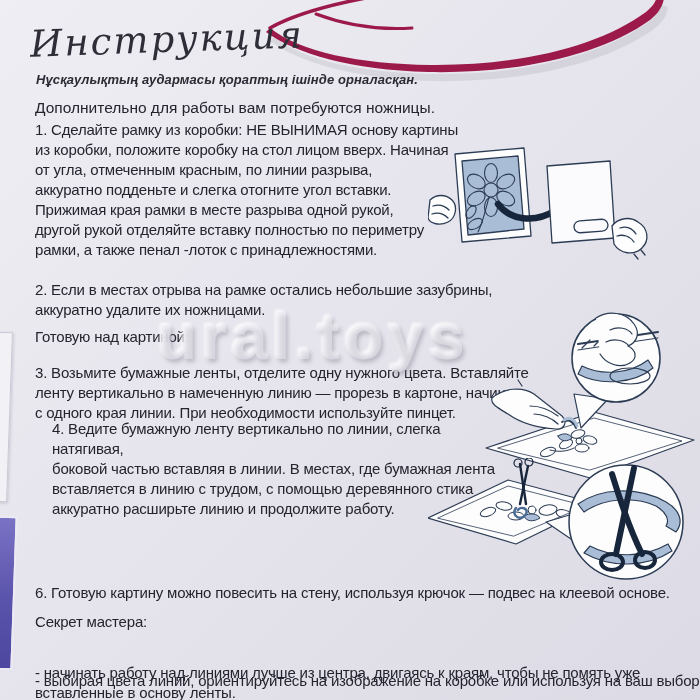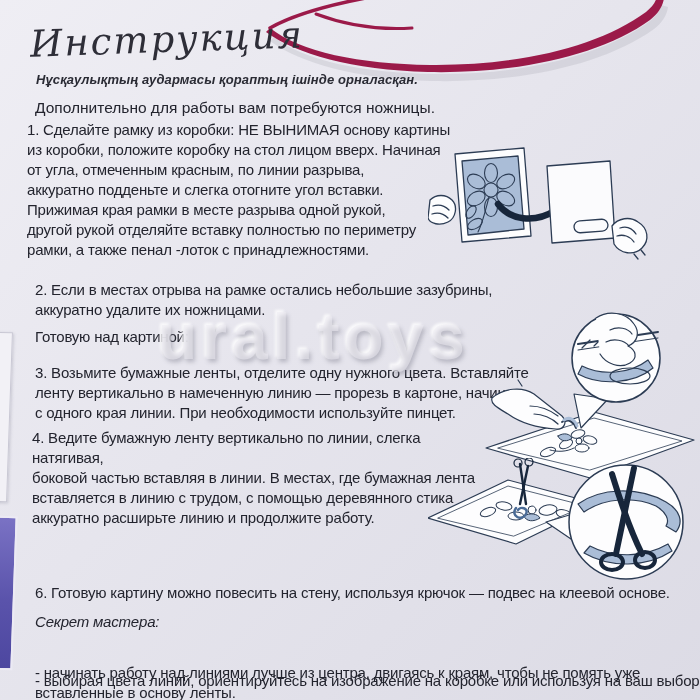--- a/index.html
+++ b/index.html
@@ -54,21 +54,21 @@
       <path d="M 270,28 C 300,52 360,64 430,65 C 520,66 600,46 646,12 C 652,7 656,2 657,-4 L 664,-2 C 663,6 658,14 650,20 C 600,56 515,74 428,72 C 352,70 296,54 266,32 Z" fill="#9b1a49"></path>
       <path d="M 388,-6 C 340,2 298,12 270,28" stroke="#9b1a49" stroke-width="3.5" fill="none" stroke-linecap="round"></path>
       <path d="M 316,14 C 348,26 382,30 412,28" stroke="#9b1a49" stroke-width="3" fill="none" stroke-linecap="round"></path>
     </g>
   </svg>
 
   <div class="title-script">Инструкция</div>
   <div class="subtitle-kk">Нұсқаулықтың аудармасы қораптың ішінде орналасқан.</div>
   <div class="note-line">Дополнительно для работы вам потребуются ножницы.</div>
 
-  <div class="para" style="left:27px; top:120px; width:430px;">1. Сделайте рамку из коробки: НЕ ВЫНИМАЯ  основу картины
+  <div class="para" style="left:35px; top:120px; width:430px;">1. Сделайте рамку из коробки: НЕ ВЫНИМАЯ  основу картины
 из коробки, положите коробку на стол лицом вверх. Начиная
 от угла, отмеченным красным, по линии разрыва,
 аккуратно подденьте и слегка отогните угол вставки.
 Прижимая края рамки в месте разрыва одной рукой,
 другой рукой отделяйте вставку полностью по периметру
 рамки, а также пенал -лоток с принадлежностями.</div>
 
   <svg class="illus" style="left:428px; top:140px;" width="265" height="122" viewBox="0 0 265 122">
     <g stroke="#2c3c54" stroke-width="1.3" fill="none" stroke-linejoin="round" stroke-linecap="round">
       <g>
@@ -155,21 +155,21 @@
           <path d="M118,10 C130,2 148,4 156,16 C162,24 160,34 150,38 C158,42 160,50 152,55 C142,61 128,56 122,46" fill="#fdfdfe"></path>
           <path d="M132,22 C140,18 150,20 154,26"></path>
           <path d="M128,34 C136,30 146,32 151,38"></path>
         </g>
         <path d="M104,58 C124,68 152,66 170,52 L175,60 C156,76 122,78 100,66 Z" fill="#aabdd7"></path>
         <ellipse cx="152" cy="68" rx="20" ry="8"></ellipse>
       </g>
     </g>
   </svg>
 
-  <div class="para" style="left:32px; top:419px; width:460px;margin-top:9px;">4. Ведите бумажную ленту вертикально по линии, слегка натягивая,
+  <div class="para" style="left:52px; top:419px; width:460px;">4. Ведите бумажную ленту вертикально по линии, слегка натягивая,
 боковой частью вставляя в линии. В местах, где бумажная лента
 вставляется в линию с трудом, с помощью деревянного стика
 аккуратно расширьте линию и продолжите работу.</div>
 
   <svg class="illus" style="left:428px; top:458px;" width="272" height="132" viewBox="0 0 272 132">
     <g stroke="#2c3c54" stroke-width="1.2" fill="none" stroke-linejoin="round" stroke-linecap="round">
       <g>
         <path d="M0,60 L80,22 L170,46 L88,86 Z" fill="#fdfdfe"></path>
         <path d="M10,60 L80,28 L158,48 L86,78 Z" stroke-width="0.8"></path>
       </g>
@@ -203,21 +203,21 @@
           <ellipse cx="184" cy="104" rx="11" ry="8" stroke="#17263b" stroke-width="4"></ellipse>
           <ellipse cx="217" cy="102" rx="10" ry="8" stroke="#17263b" stroke-width="4"></ellipse>
           <circle cx="197" cy="55" r="3" fill="#17263b" stroke="none"></circle>
         </g>
       </g>
     </g>
   </svg>
 
   <div class="para" style="left:35px; top:583px; width:680px;">6. Готовую картину можно повесить на стену, используя крючок — подвес на клеевой основе.</div>
 
-  <div class="para" style="left:35px; top:612px;font-style:italic;">Секрет мастера:</div>
+  <div class="para" style="left:35px; top:612px;">Секрет мастера:</div>
   <div class="para" style="left:35px; top:663px; width:640px;">- начинать работу над линиями лучше из центра, двигаясь к краям, чтобы не помять уже
 вставленные в основу ленты.</div>
   <div class="para" style="left:35px; top:671px; width:670px;">- выбирая цвета линий, ориентируйтесь на изображение на коробке или используя на ваш выбор.</div>
 
   <div class="watermark">ural.toys</div>
 
   <div class="edge-card"></div>
   <div class="edge-box"></div>
 
 </div>

